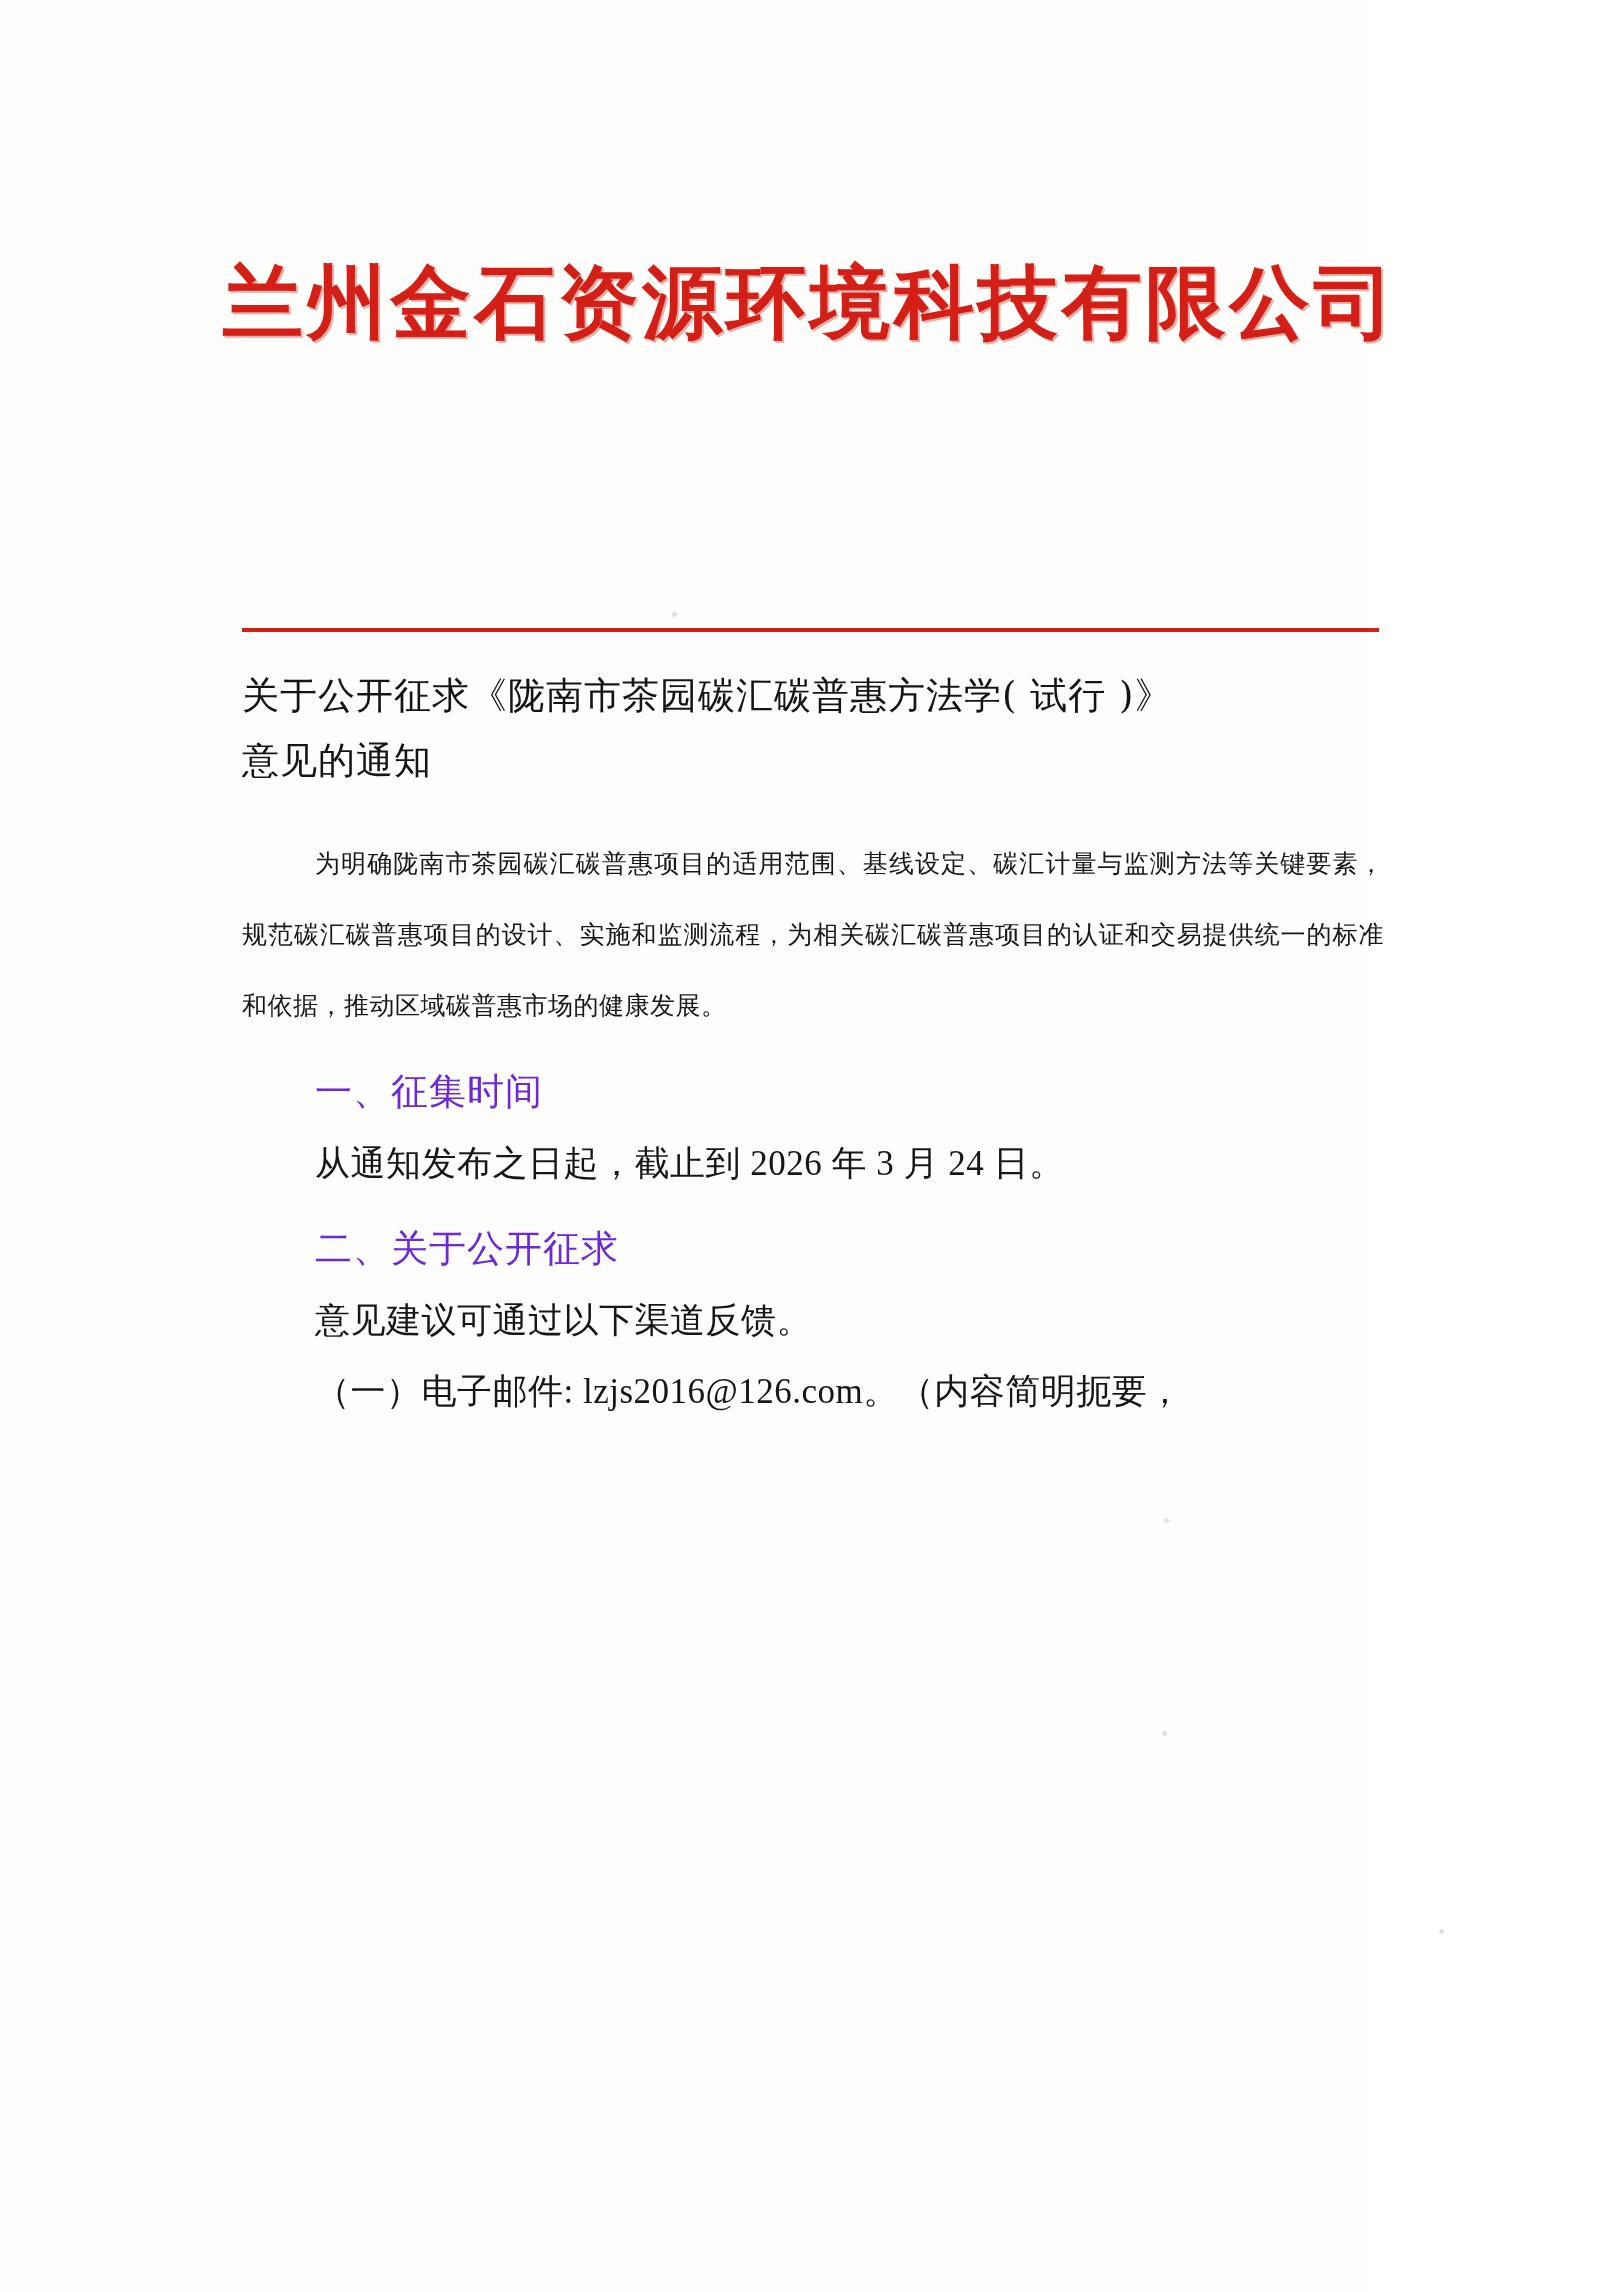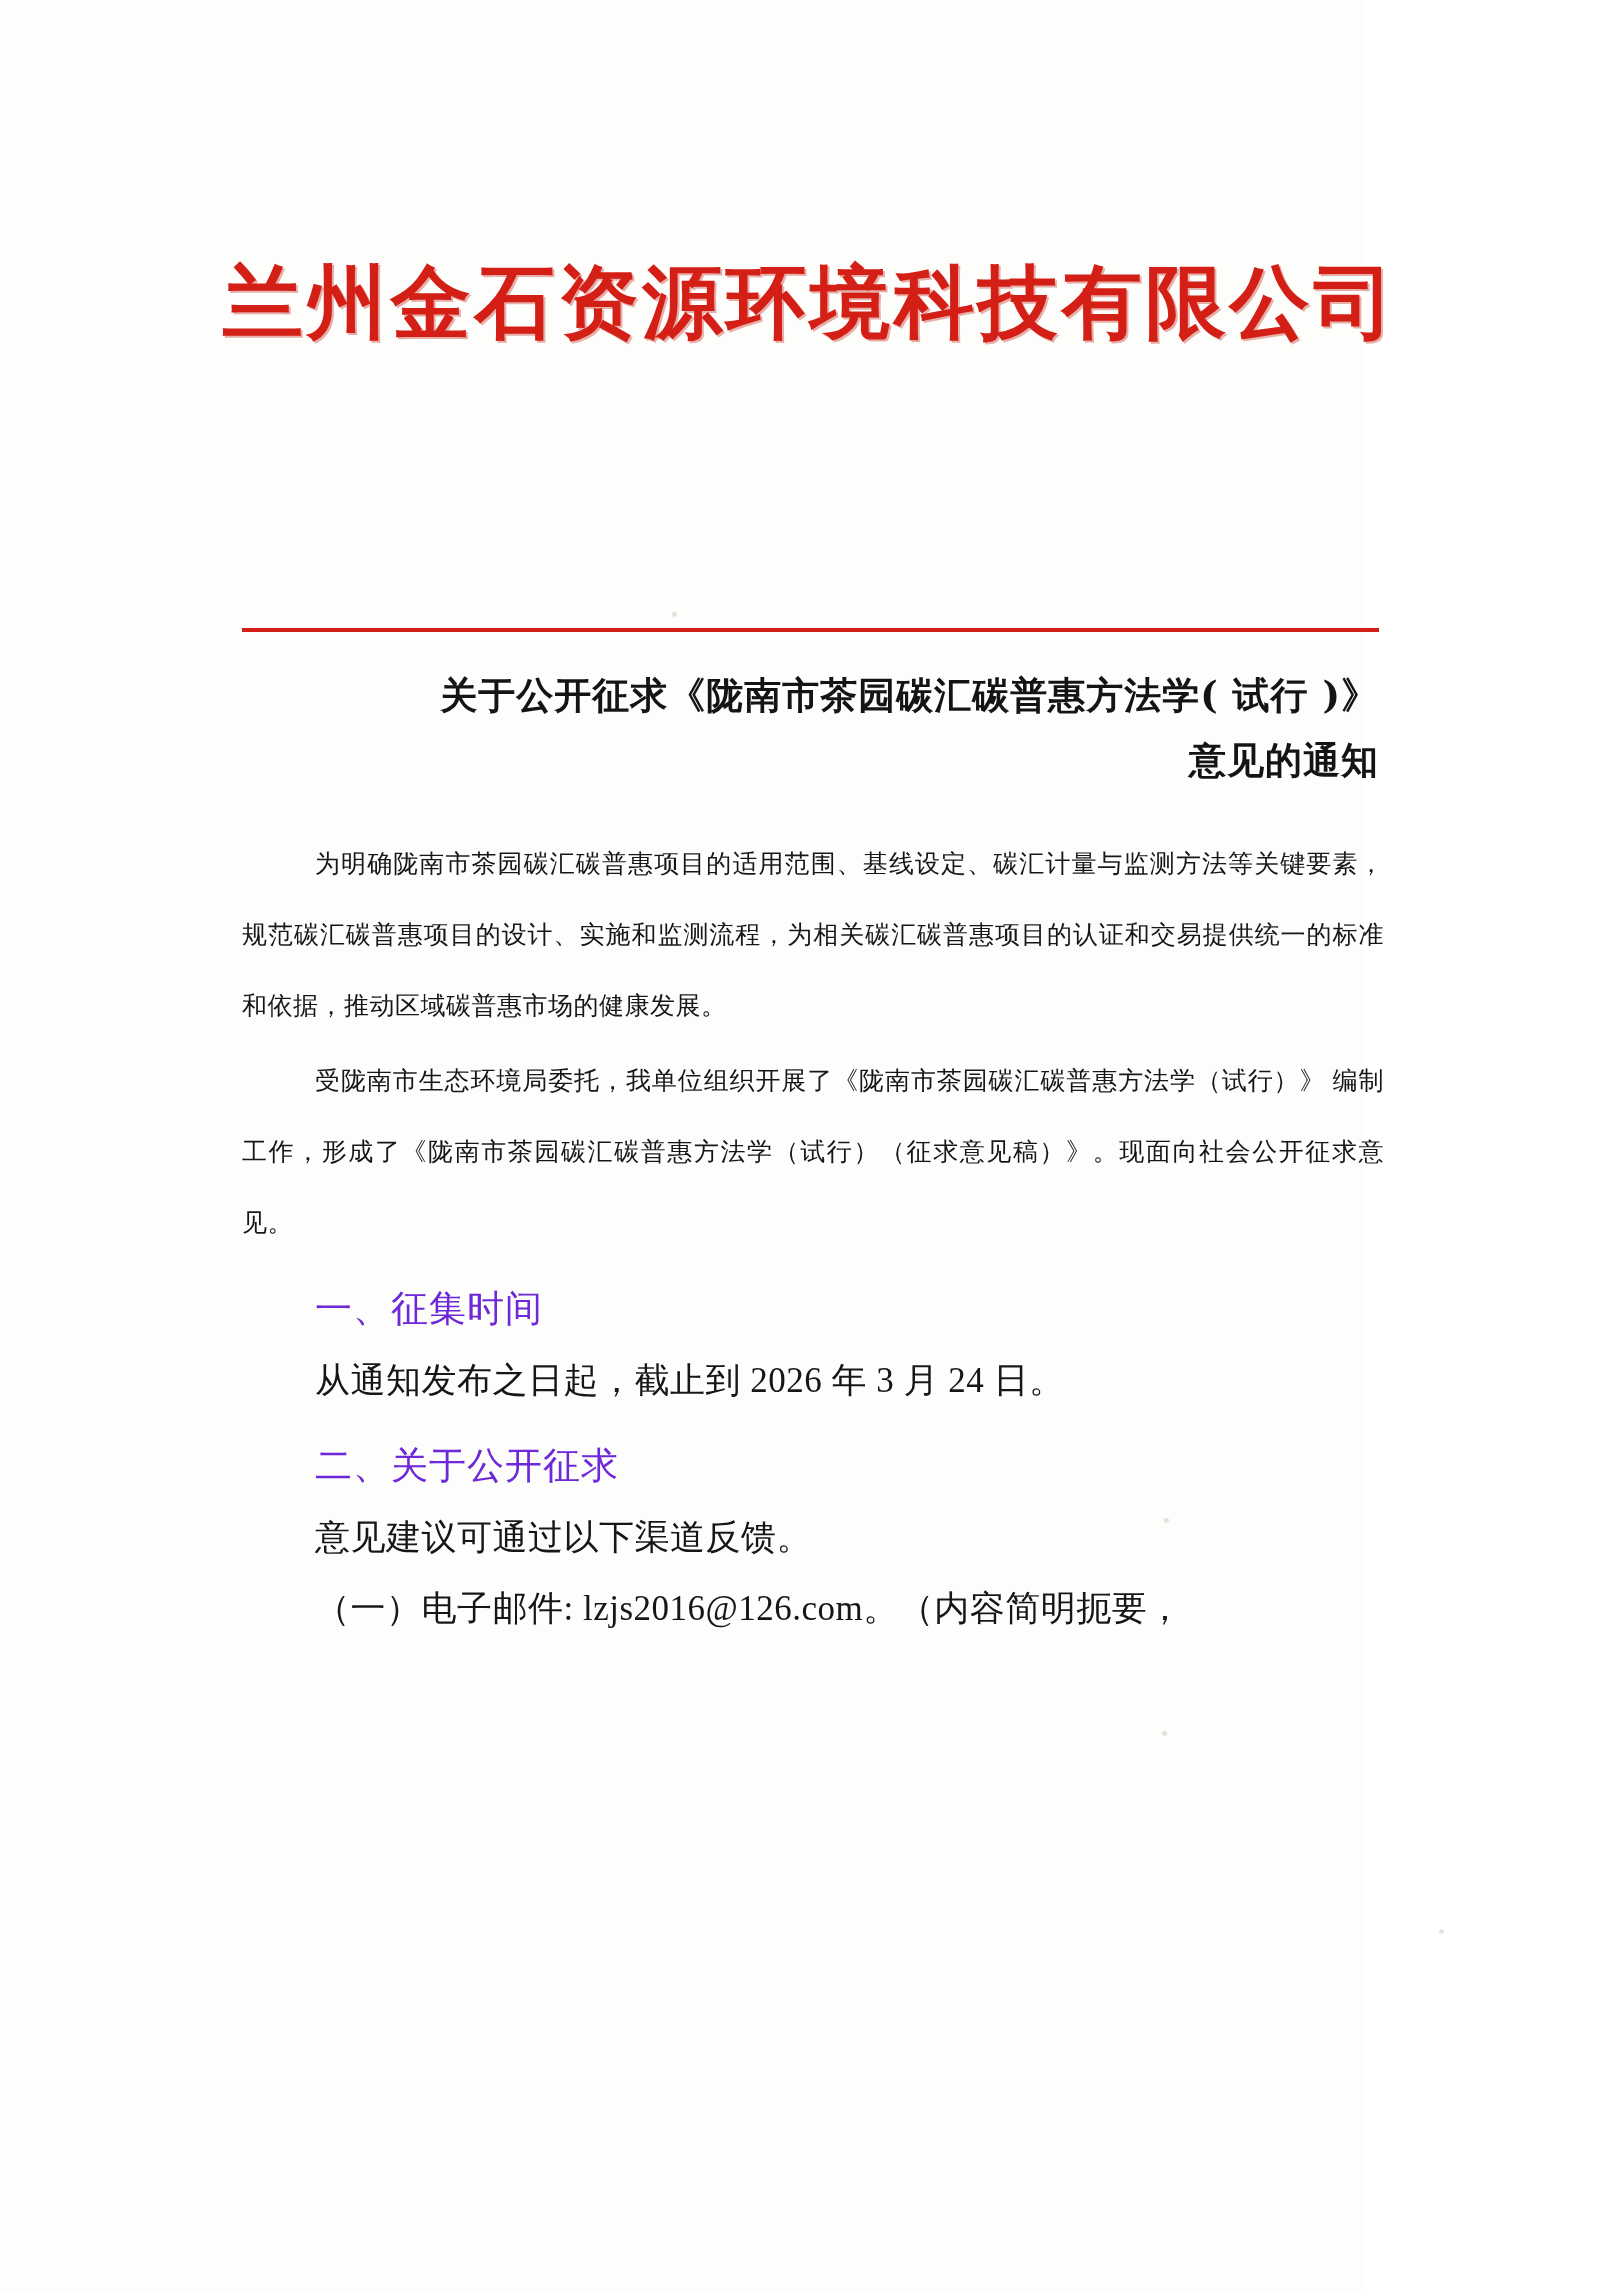--- a/index.html
+++ b/index.html
@@ -45,23 +45,23 @@
     top: 628px;
     width: 1137px;
     height: 3.9px;
     background: #d41f16;
   }
   .doc-title {
     position: absolute;
     left: 242px;
     top: 663px;
     width: 1137px;
-    text-align: right;
+    text-align: left;
     font-family: "DejaVu Serif", "Liberation Serif", serif;
-    font-weight: bold;
+    font-weight: normal;
     font-size: 37px;
     line-height: 65px;
     letter-spacing: 1px;
     color: #141414;
   }
   .body-block {
     position: absolute;
     left: 242px;
     top: 828px;
     width: 1142px;
@@ -113,21 +113,20 @@
   <div class="rule"></div>
 
   <div class="doc-title">
     <div>关于公开征求《陇南市茶园碳汇碳普惠方法学( 试行 )》</div>
     <div>意见的通知</div>
   </div>
 
   <div class="body-block">
 
     <p class="para">为明确陇南市茶园碳汇碳普惠项目的适用范围、基线设定、碳汇计量与监测方法等关键要素，规范碳汇碳普惠项目的设计、实施和监测流程，为相关碳汇碳普惠项目的认证和交易提供统一的标准和依据，推动区域碳普惠市场的健康发展。</p>
-    <p class="para">受陇南市生态环境局委托，我单位组织开展了《陇南市茶园碳汇碳普惠方法学（试行）》 编制工作，形成了《陇南市茶园碳汇碳普惠方法学（试行）（征求意见稿）》。现面向社会公开征求意见。</p>
 
     <h2 class="section">一、征集时间</h2>
     <p class="line">从通知发布之日起，截止到 2026 年 3 月 24 日。</p>
 
     <h2 class="section">二、关于公开征求</h2>
     <p class="line">意见建议可通过以下渠道反馈。</p>
     <p class="line">（一）电子邮件: lzjs2016@126.com。（内容简明扼要，</p>
 
   </div>
 

